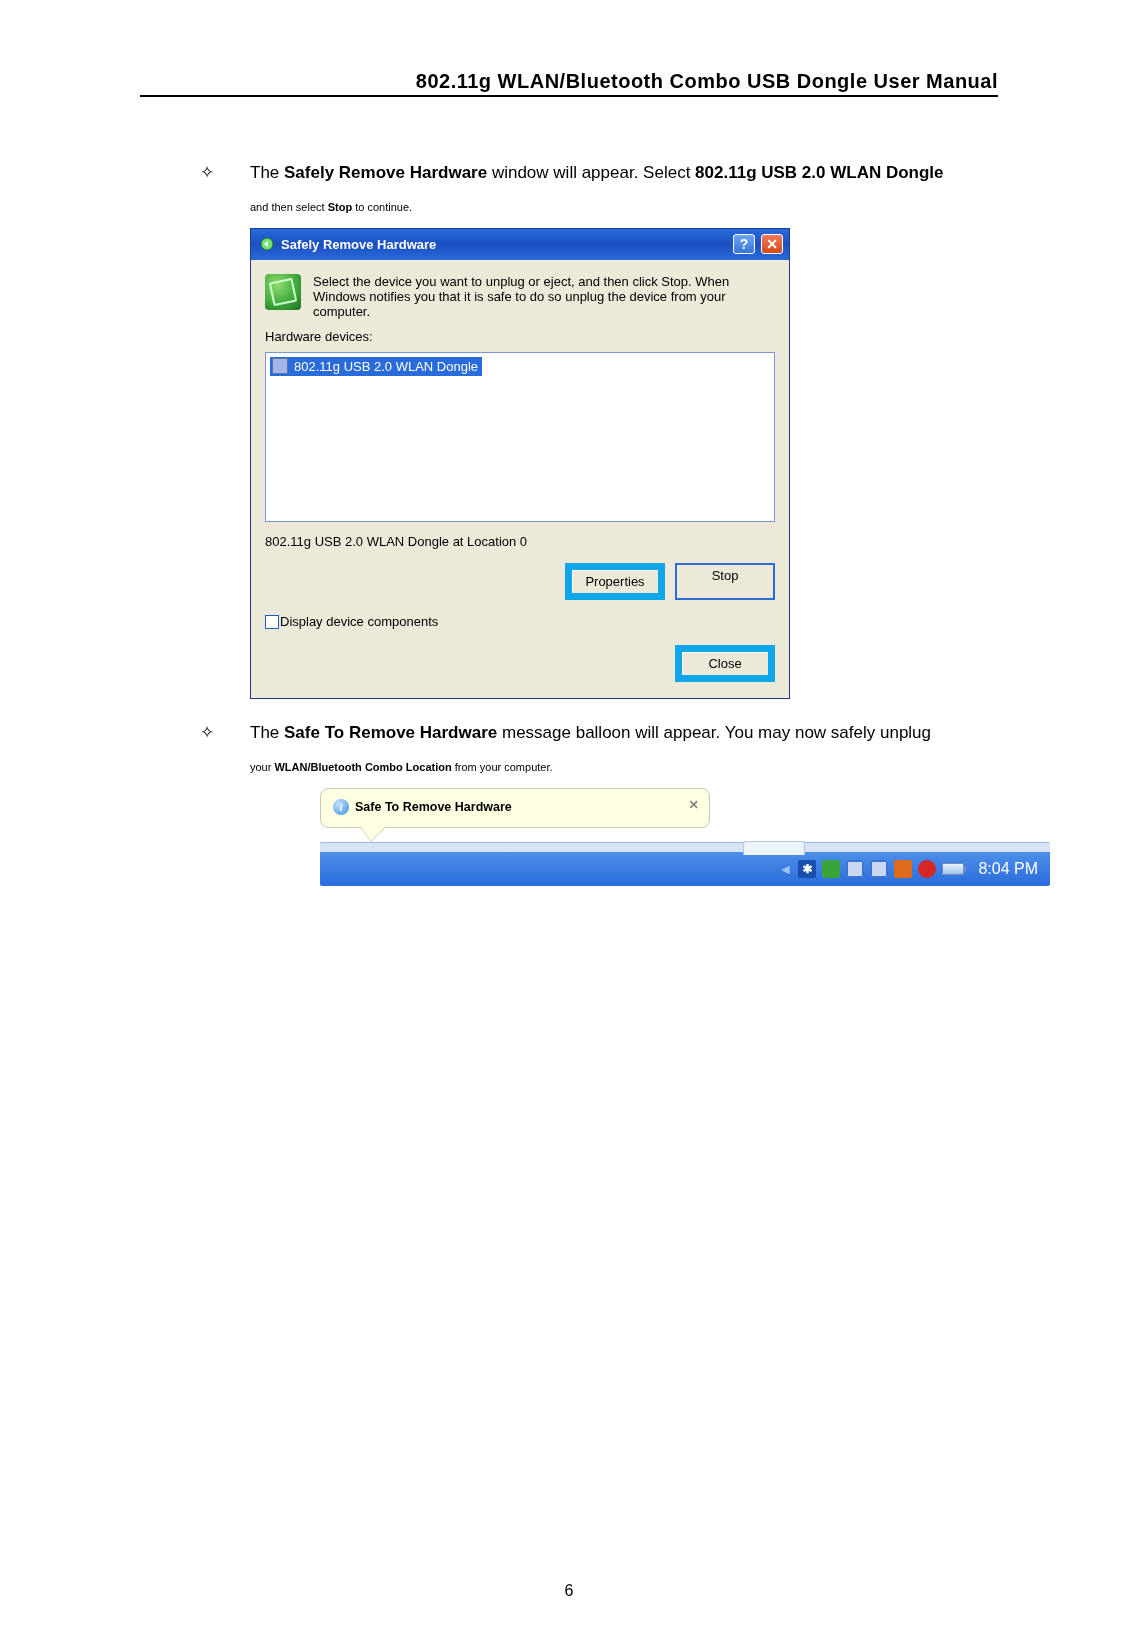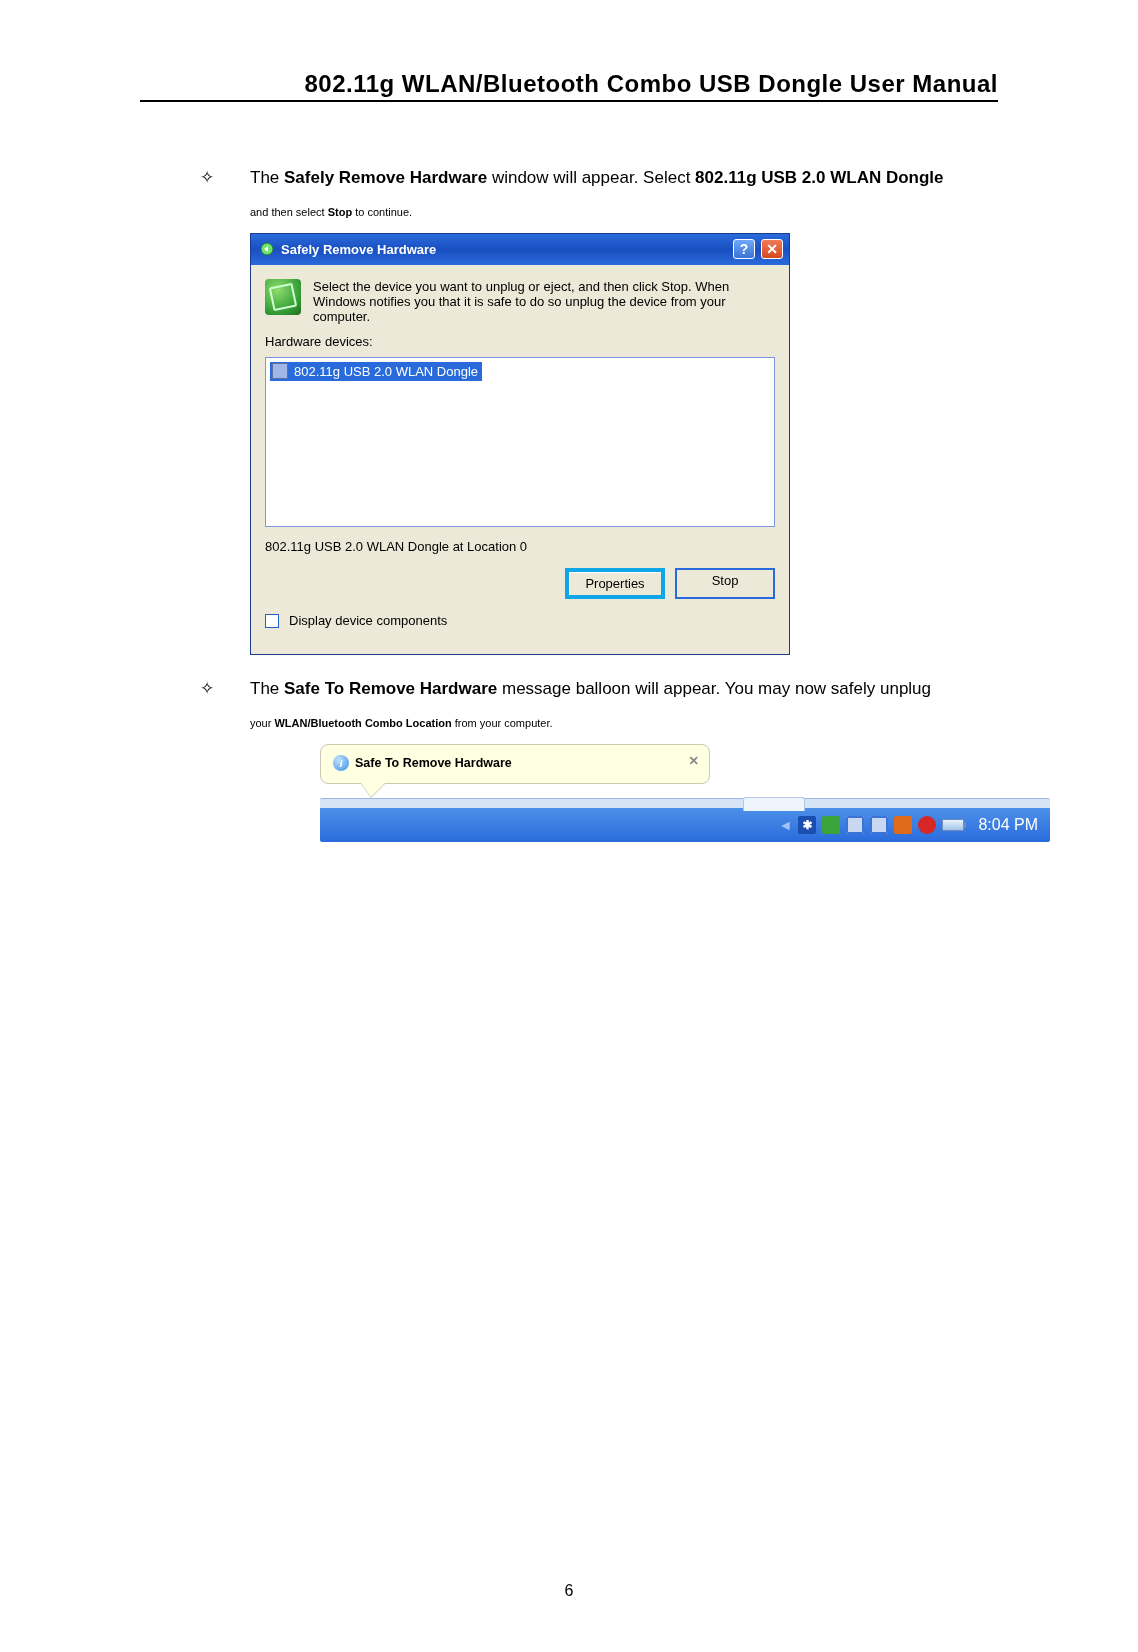--- a/index.html
+++ b/index.html
@@ -13,21 +13,21 @@
   }
   .page {
     padding: 70px 140px 0 140px;
   }
   .header-line {
     border-bottom: 2px solid #000;
     padding-bottom: 2px;
     margin-bottom: 60px;
     text-align: right;
     font-weight: bold;
-    font-size: 24px;
+    font-size: 20px;
     letter-spacing: 0.5px;
   }
   .bullet-row {
     display: flex;
     margin: 0 0 8px 60px;
     font-size: 17px;
     line-height: 1.9;
   }
   .bullet-sym {
     width: 50px;
@@ -129,29 +129,29 @@
   .devitem .dev-ic {
     width:16px;height:16px;background:#9fb6e6;border:1px solid #5a72a6;display:inline-block;
   }
   .loc-line { margin-top: 12px; margin-bottom: 14px; }
   .btn-row {
     display: flex; justify-content: flex-end; gap: 10px; margin-bottom: 14px;
   }
   .winbtn {
     min-width: 100px;
     background: #ece9d8;
-    border: 4px solid #0ea5e9;
+    border: 7px solid #0ea5e9;
     box-shadow: inset 1px 1px 0 #fff;
     padding: 4px 12px;
     font-family: Tahoma, sans-serif;
     font-size: 13px;
     text-align: center;
   }
   .winbtn.focus { border: 1px solid #2a6bdc; box-shadow: 0 0 0 1px #2a6bdc inset, inset 1px 1px 0 #fff; }
-  .chk-row { display:flex; align-items:center; gap:10px; margin-bottom: 10px; }
+  .chk-row { display:flex; align-items:center; gap:1px; margin-bottom: 10px; }
   .chk {
     width:14px;height:14px;border:1px solid #1f5fbf;background:#fff;display:inline-block;
   }
   .close-row { display:flex; justify-content:flex-end; padding-top:6px; }
 
   
   .balloon-block {
     margin-left: 180px;
     margin-top: 6px;
     width: 730px;
@@ -268,20 +268,23 @@
         </div>
         <div class="loc-line">802.11g USB 2.0 WLAN Dongle at Location 0</div>
         <div class="btn-row">
           <div class="winbtn">Properties</div>
           <div class="winbtn focus">Stop</div>
         </div>
         <div class="chk-row">
           <span class="chk"></span>
           <span>Display device components</span>
         </div>
+        <div class="close-row">
+          <div class="winbtn">Close</div>
+        </div>
       </div>
     </div>
   </div>
 
   <div class="bullet-row">
     <div class="bullet-sym">✧</div>
     <div class="bullet-text">
       <span>The </span><b>Safe To Remove Hardware</b><span> message balloon will appear. You may now safely unplug</span>
     </div>
   </div>

